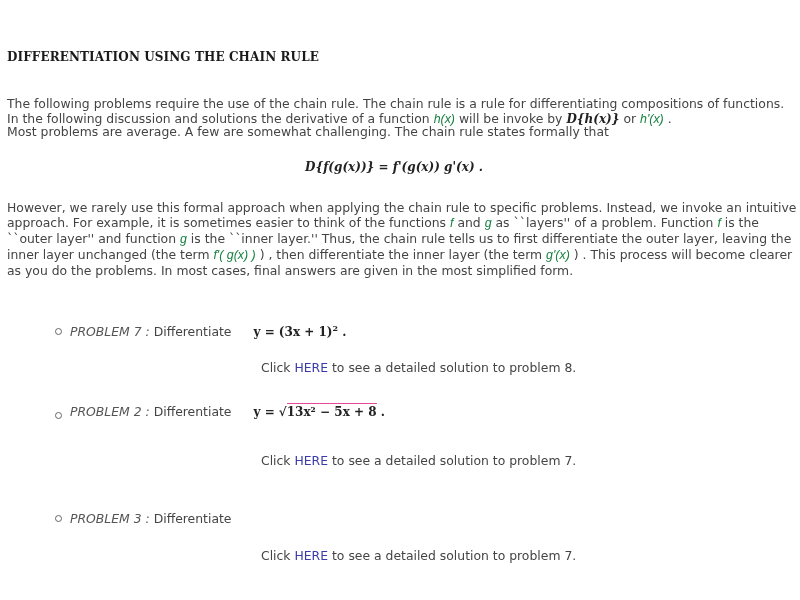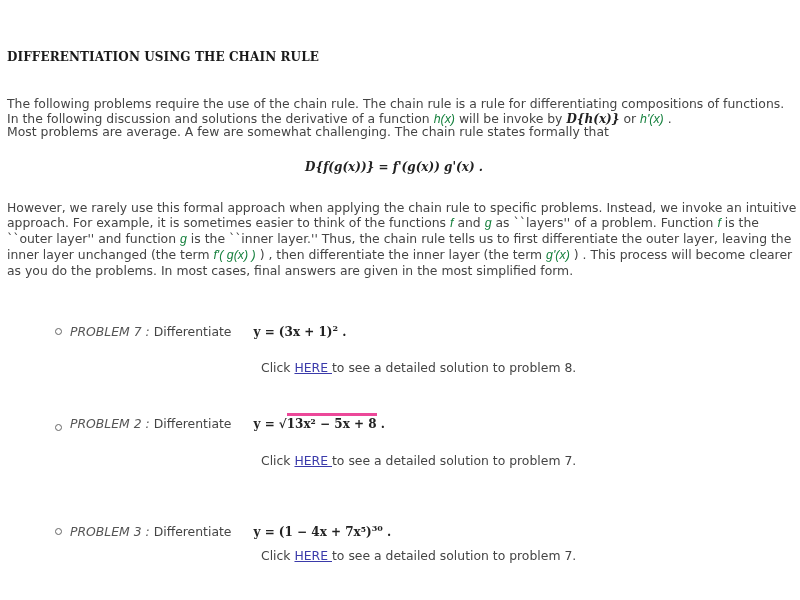--- a/index.html
+++ b/index.html
@@ -87,41 +87,40 @@
     }
     .eq {
       font-family: "DejaVu Serif", serif;
       font-weight: bold;
       color: #222;
       font-size: 12px;
       margin-left: 22px;
     }
     .eq sup { font-size: 8px; }
     .sqrt {
-      border-top: 3px solid #ec4899;
+      border-top: 1px solid #ec4899;
       padding-top: 1px;
     }
     .click {
       position: absolute;
       left: 261px;
       font-family: "DejaVu Sans", sans-serif;
       font-size: 12.4px;
       color: #444;
       white-space: nowrap;
     }
     .click a {
       color: #3a3aaa;
-      text-decoration: underline;
       cursor: pointer;
     }
     .pr1 { top: 323px; }
     .cl1 { top: 360px; }
-    .pr2 { top: 416px; align-items: flex-end; }
+    .pr2 { top: 404px; align-items: flex-end; }
     .cl2 { top: 453px; }
-    .pr3 { top: 523px; }
+    .pr3 { top: 511px; }
     .cl3 { top: 548px; }
   </style>
 </head>
 <body>
 
 <h1 class="title">DIFFERENTIATION USING THE CHAIN RULE</h1>
 
 <p class="para p1"><span>The following problems require the use of the chain rule. The chain rule is a rule for differentiating compositions of functions. In the following discussion and solutions the derivative of a function </span><span class="mi">h(x)</span><span> will be invoke by </span><span class="mb">D{h(x)}</span><span> or </span><span class="mi">h'(x)</span><span> .</span></p>
 
 <p class="para p1b">Most problems are average. A few are somewhat challenging. The chain rule states formally that</p>
@@ -146,15 +145,14 @@
   <span>Differentiate</span>
   <span class="eq"><span>y = √</span><span class="sqrt">13x² − 5x + 8</span><span style="white-space:pre"> .</span></span>
 </div>
 <div class="click cl2"><span style="white-space:pre">Click </span><a>HERE </a><span>to see a detailed solution to problem 7.</span></div>
 
 <div class="problem pr3">
   <span class="bullet"></span>
   <span class="plabel">PROBLEM 3</span>
   <span class="plabel" style="white-space:pre"> : </span>
   <span>Differentiate</span>
-  <span class="eq"><span>y = (1 − 4x + 7x⁵)</span><sup>30</sup><span style="white-space:pre"> .</span></span>
 </div>
 <div class="click cl3"><span style="white-space:pre">Click </span><a>HERE </a><span>to see a detailed solution to problem 7.</span></div>
 
 </body></html>

